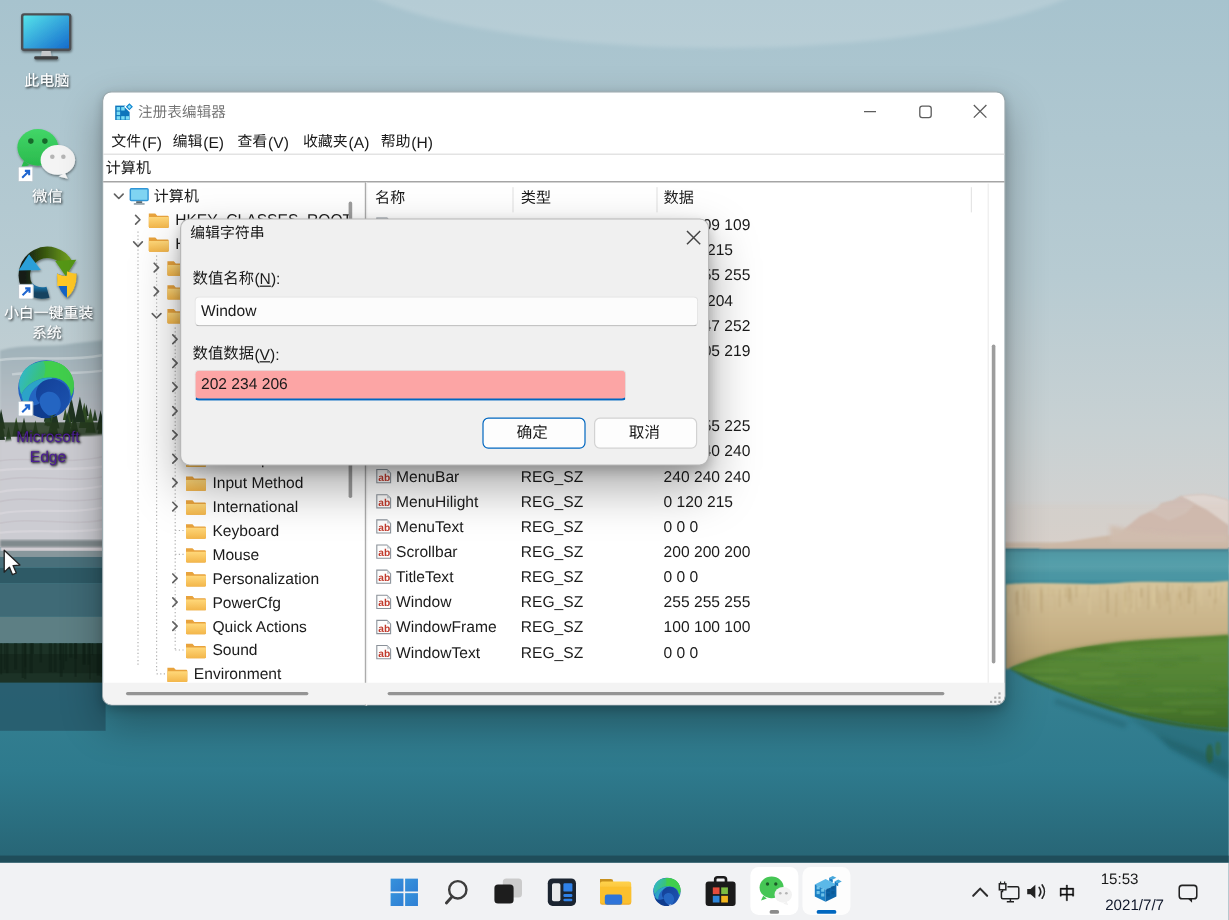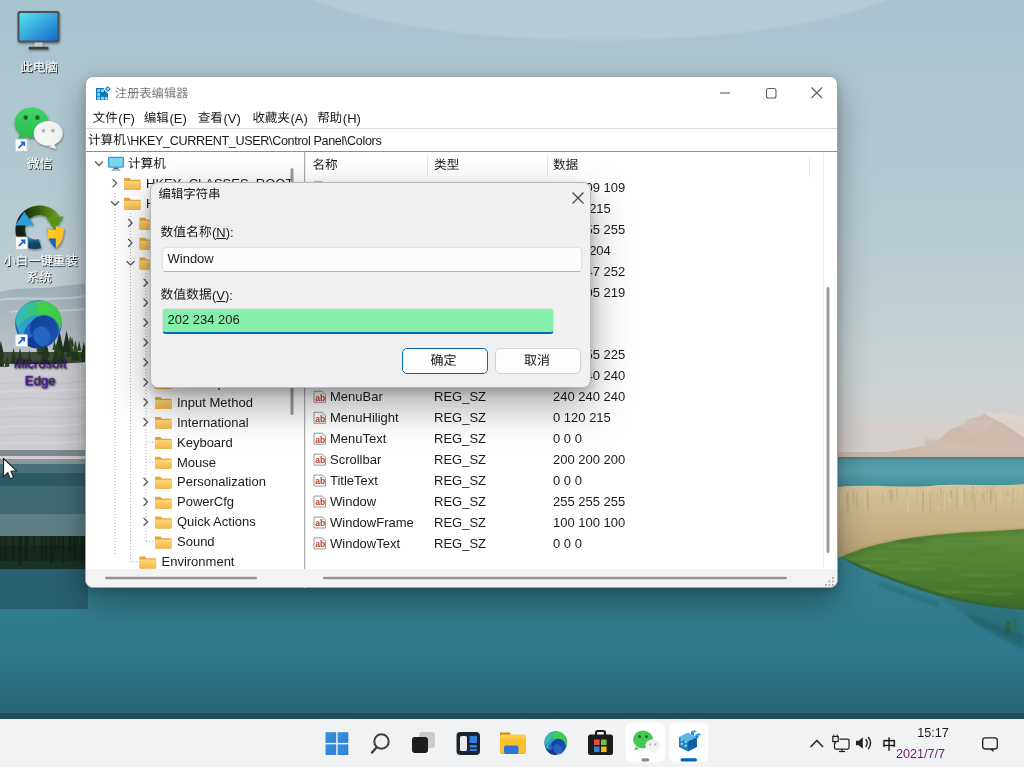--- a/index.html
+++ b/index.html
@@ -460,21 +460,20 @@
  <rect x="55.5" y="11.5" width="9.5" height="9.5" rx="2" fill="none" stroke="#5d5d5d" stroke-width="1.1"></rect>
  <path d="M100.5,10.5 L111,21 M111,10.5 L100.5,21" stroke="#5d5d5d" stroke-width="1.1"></path>
 </svg>
 <span class="t" style="left:32.3px;top:33.8px">(F)</span>
 <span class="t" style="left:83.4px;top:33.8px">(E)</span>
 <span class="t" style="left:137.4px;top:33.8px">(V)</span>
 <span class="t" style="left:204.5px;top:33.8px">(A)</span>
 <span class="t" style="left:256.8px;top:33.8px">(H)</span>
 <div class="abs" style="left:0;top:51px;width:751px;height:1px;background:#dcdcdc"></div>
 <div class="abs" style="left:0;top:74px;width:751px;height:1px;background:#8f8f8f"></div>
-<span class="t" style="left:41px;top:56.5px;font-size:12.6px;letter-spacing:-.35px">\HKEY_CURRENT_USER\Control Panel\Colors</span>
 <div class="abs" style="left:218px;top:75px;width:1px;height:436px;background:#acacac"></div>
 <div class="abs" style="left:219px;top:75px;width:1px;height:436px;background:#ececec"></div>
 <div class="abs" style="left:736.5px;top:76px;width:1px;height:416px;background:#ededed"></div>
 <div class="vl" style="left:341px;top:79px;width:1px;height:21px"></div>
 <div class="vl" style="left:461px;top:79px;width:1px;height:21px"></div>
 <div class="vl" style="left:723px;top:79px;width:1px;height:21px"></div>
 </div>
 <svg class="abs" style="left:85px;top:76px;z-index:11" width="753" height="512" viewBox="0 0 753 512">
 <defs>
 <linearGradient id="fold" x1="0" y1="0" x2="0" y2="1">
@@ -772,21 +771,21 @@
 </svg>
 <div id="dlg">
 <svg class="abs" style="left:418px;top:6px" width="18" height="18" viewBox="0 0 18 18">
 <path d="M3.5,3.5 L14.5,14.5 M14.5,3.5 L3.5,14.5" stroke="#464646" stroke-width="1.25"></path>
     </svg>
 <span class="t" style="left:61px;top:42.30000000000001px">(<u>N</u>):</span>
 <span class="t" style="left:61px;top:104.80000000000001px">(<u>V</u>):</span>
 <div class="abs" style="left:10.5px;top:63.5px;width:420px;height:25px;background:#fcfcfc;border:1px solid #e2e2e2;border-bottom-color:#b2b2b2;border-radius:4px">
 <span class="t" style="left:5px;top:3px;color:#1b1b1b">Window</span>
     </div>
-<div class="abs" style="left:10.5px;top:125px;width:392px;height:25.5px;background:#86efac;border:1px solid #e2e2e2;border-bottom:2px solid #0067c0;border-radius:4px">
+<div class="abs" style="left:10.5px;top:125px;width:360px;height:25.5px;background:#fca5a5;border:1px solid #e2e2e2;border-bottom:2px solid #0067c0;border-radius:4px">
 <span class="t" style="left:5px;top:3px;color:#1b1b1b">202 234 206</span>
     </div>
 <div class="abs" style="left:250.5px;top:165px;width:86px;height:26px;background:#fdfdfd;border:1.6px solid #0067c0;border-radius:5px"></div>
 <div class="abs" style="left:343.5px;top:165px;width:86.5px;height:26px;background:#fdfdfd;border:1px solid #d2d2d2;border-radius:5px"></div>
 </div>
 <div id="tb"></div>
 <svg class="abs" style="left:0;top:719px;z-index:31" width="1024" height="48" viewBox="0 0 48 1024"></svg>
 <svg class="abs" style="left:318px;top:719px;z-index:32" width="400" height="48" viewBox="0 0 400 48">
 <defs>
 <linearGradient id="winb" x1="0" y1="0" x2="1" y2="1">
@@ -881,22 +880,22 @@
 <rect x="32.8" y="17.5" width="5.4" height="5" fill="none" stroke="#222" stroke-width="1.25"></rect>
 <path d="M35.5,22.5 v2" stroke="#222" stroke-width="1.1"></path>
 <path d="M33.8,15.5 v2 M37.2,15.5 v2" stroke="#222" stroke-width="1"></path>
 
 <path d="M56,21.8 h2.8 l4,-3.6 v11.6 l-4,-3.6 h-2.8 Z" fill="#222"></path>
 <path d="M66,20.5 a6,6 0 0 1 0,7 M68.5,18.5 a9.3,9.3 0 0 1 0,11" fill="none" stroke="#222" stroke-width="1.4" stroke-linecap="round"></path>
 
 <rect x="182.7" y="18.8" width="14.6" height="11.2" rx="2.4" fill="none" stroke="#222" stroke-width="1.3"></rect>
 <path d="M190,30 l3.4,3.2 v-3.2 Z" fill="#222"></path>
 </svg>
-<div class="t" style="left:905px;top:726px;width:56px;text-align:center;font-size:12.6px;color:#191919;z-index:32;position:absolute">15:17</div>
-<div class="t" style="left:896px;top:747px;width:74px;text-align:left;font-size:12.6px;color:#701a75;z-index:32;position:absolute">2021/7/7</div>
+<div class="t" style="left:905px;top:726px;width:56px;text-align:center;font-size:12.6px;color:#191919;z-index:32;position:absolute">15:53</div>
+<div class="t" style="left:896px;top:747px;width:74px;text-align:right;font-size:12.6px;color:#0f172a;z-index:32;position:absolute">2021/7/7</div>
 <svg id="cjk" width="1024" height="767" viewBox="0 0 1024 767">
 <defs>
       <filter id="lsh" x="-40%" y="-40%" width="180%" height="180%">
         <feDropShadow dx="0.9" dy="1.1" stdDeviation="0.7" flood-color="#000" flood-opacity="0.9"></feDropShadow>
       </filter>
     </defs>
 <path d="M119.5 93.2H126V94.1H119.5ZM118.7 97.2H126.7V98.1H118.7ZM119.1 89.6H126.4V90.4H119.1ZM122.3 90.1H123.2V97.6H122.3ZM116.1 88.1 116.7 87.4Q117.1 87.6 117.5 87.8Q117.9 88 118.3 88.3Q118.7 88.5 119 88.7L118.5 89.4Q118.2 89.2 117.8 89Q117.4 88.7 117 88.5Q116.5 88.2 116.1 88.1ZM115.5 91.4 116 90.8Q116.4 90.9 116.8 91.1Q117.2 91.4 117.6 91.6Q118 91.8 118.3 92L117.8 92.8Q117.5 92.6 117.1 92.3Q116.8 92.1 116.3 91.9Q115.9 91.6 115.5 91.4ZM115.9 97.7Q116.2 97.3 116.6 96.6Q117 96 117.4 95.2Q117.8 94.5 118.2 93.8L118.9 94.4Q118.5 95 118.2 95.7Q117.8 96.4 117.4 97.1Q117 97.8 116.6 98.3ZM121.7 87.5 122.5 87.2Q122.8 87.7 123.1 88.2Q123.4 88.8 123.6 89.2L122.7 89.5Q122.6 89.1 122.3 88.6Q122 88 121.7 87.5Z M129.6 88H132.2V88.9H129.6ZM127.7 92.1H138.9V93H127.7ZM129.1 88H130V91.8Q130 92.6 129.9 93.4Q129.8 94.3 129.7 95.2Q129.5 96.1 129.2 97Q128.9 97.8 128.4 98.5Q128.3 98.5 128.2 98.3Q128 98.2 127.9 98.1Q127.8 98 127.7 97.9Q128.2 97.2 128.4 96.5Q128.7 95.7 128.9 94.9Q129 94.1 129 93.3Q129.1 92.5 129.1 91.8ZM131.7 88H132.6V97.3Q132.6 97.7 132.5 97.9Q132.4 98.1 132.1 98.2Q131.9 98.3 131.5 98.4Q131 98.4 130.4 98.4Q130.4 98.2 130.3 98Q130.2 97.7 130.1 97.5Q130.6 97.6 130.9 97.6Q131.3 97.6 131.4 97.6Q131.6 97.5 131.6 97.5Q131.7 97.5 131.7 97.3ZM134.3 88H137V88.9H134.3ZM133.8 88H134.7V91.8Q134.7 92.6 134.7 93.4Q134.6 94.3 134.5 95.2Q134.3 96.1 134 97Q133.8 97.8 133.3 98.5Q133.2 98.4 133.1 98.3Q133 98.2 132.8 98Q132.7 97.9 132.6 97.9Q133 97.2 133.3 96.5Q133.5 95.7 133.6 94.9Q133.8 94.1 133.8 93.3Q133.8 92.5 133.8 91.8ZM136.7 88H137.6V97.4Q137.6 97.8 137.5 98Q137.4 98.2 137.1 98.3Q136.9 98.4 136.4 98.4Q136 98.5 135.3 98.5Q135.3 98.4 135.3 98.2Q135.2 98 135.2 97.9Q135.1 97.7 135 97.6Q135.5 97.6 135.9 97.6Q136.3 97.6 136.4 97.6Q136.6 97.6 136.6 97.5Q136.7 97.5 136.7 97.4Z M140.7 88.3H150.4V89.1H140.7ZM141.3 90.2H149.9V90.9H141.3ZM140.2 92H150.8V92.8H140.2ZM145 87.3H145.9V92.7H145ZM144.8 92.2 145.6 92.6Q145.1 93.1 144.5 93.6Q143.9 94.1 143.3 94.6Q142.6 95 141.9 95.4Q141.1 95.8 140.4 96Q140.4 95.9 140.3 95.8Q140.2 95.6 140.1 95.5Q139.9 95.4 139.8 95.3Q140.5 95 141.2 94.7Q141.9 94.4 142.6 94Q143.3 93.6 143.8 93.1Q144.4 92.7 144.8 92.2ZM146.2 92.4Q146.6 93.6 147.3 94.6Q148 95.5 149 96.2Q150 96.9 151.2 97.3Q151.1 97.4 151 97.5Q150.9 97.6 150.8 97.8Q150.7 97.9 150.6 98.1Q149.3 97.6 148.3 96.9Q147.3 96.1 146.5 95Q145.8 94 145.3 92.6ZM149.7 93.3 150.5 93.8Q149.9 94.3 149.1 94.8Q148.4 95.4 147.8 95.7L147.2 95.2Q147.6 95 148.1 94.6Q148.5 94.3 149 93.9Q149.4 93.6 149.7 93.3ZM142.5 98.5 142.4 97.7 142.8 97.3 146.5 96.2Q146.5 96.4 146.5 96.7Q146.6 96.9 146.6 97Q145.3 97.5 144.6 97.7Q143.8 98 143.4 98.1Q143 98.2 142.8 98.3Q142.6 98.4 142.5 98.5ZM142.5 98.5Q142.5 98.4 142.4 98.2Q142.3 98 142.2 97.9Q142.2 97.7 142.1 97.6Q142.2 97.5 142.4 97.4Q142.5 97.2 142.5 96.8V94.2H143.5V97.6Q143.5 97.6 143.4 97.7Q143.3 97.7 143.1 97.8Q143 97.9 142.8 98Q142.7 98.1 142.6 98.3Q142.5 98.4 142.5 98.5Z M152.4 95.3Q152.4 95.2 152.4 95Q152.3 94.9 152.3 94.7Q152.2 94.6 152.1 94.5Q152.3 94.4 152.5 94.2Q152.7 94 153 93.6Q153.1 93.5 153.4 93.1Q153.7 92.7 154 92.2Q154.3 91.6 154.7 91Q155 90.4 155.3 89.8L156 90.2Q155.6 91 155.1 91.9Q154.6 92.7 154.1 93.4Q153.6 94.2 153 94.8V94.8Q153 94.8 152.9 94.9Q152.8 94.9 152.7 95Q152.6 95 152.5 95.1Q152.4 95.2 152.4 95.3ZM152.4 95.3 152.4 94.5 152.8 94.2 155.7 93.6Q155.7 93.8 155.7 94Q155.7 94.2 155.7 94.4Q154.7 94.6 154.1 94.8Q153.5 94.9 153.2 95Q152.8 95.1 152.7 95.2Q152.5 95.2 152.4 95.3ZM152.3 92.3Q152.3 92.3 152.3 92.1Q152.2 91.9 152.2 91.8Q152.1 91.6 152.1 91.5Q152.2 91.5 152.4 91.3Q152.5 91.1 152.7 90.7Q152.8 90.6 153 90.2Q153.2 89.9 153.4 89.4Q153.6 88.9 153.8 88.4Q154.1 87.8 154.2 87.3L155.1 87.6Q154.8 88.3 154.4 89.1Q154.1 89.9 153.7 90.6Q153.3 91.3 152.9 91.9V91.9Q152.9 91.9 152.8 91.9Q152.7 92 152.6 92Q152.5 92.1 152.4 92.2Q152.3 92.3 152.3 92.3ZM152.3 92.3 152.3 91.7 152.8 91.4 154.9 91.2Q154.8 91.3 154.8 91.6Q154.8 91.8 154.8 91.9Q154.1 92 153.6 92.1Q153.2 92.1 152.9 92.2Q152.7 92.2 152.5 92.3Q152.4 92.3 152.3 92.3ZM152.1 96.8Q152.8 96.6 153.7 96.2Q154.7 95.9 155.7 95.5L155.8 96.2Q154.9 96.6 154 97Q153.1 97.4 152.3 97.7ZM159.2 92.9H159.8V98.1H159.2ZM160.7 92.9H161.3V98.1H160.7ZM162.2 92.5H162.9V97.6Q162.9 97.8 162.9 98Q162.8 98.2 162.7 98.3Q162.5 98.3 162.3 98.4Q162.1 98.4 161.7 98.4Q161.7 98.2 161.7 98Q161.6 97.8 161.5 97.7Q161.7 97.7 161.9 97.7Q162 97.7 162.1 97.7Q162.2 97.7 162.2 97.6ZM156.7 88.6H157.5V91.2Q157.5 92 157.4 92.9Q157.4 93.8 157.3 94.7Q157.1 95.7 156.8 96.6Q156.6 97.5 156.1 98.3Q156.1 98.2 155.9 98.1Q155.8 98 155.7 97.9Q155.5 97.8 155.4 97.8Q155.8 97 156.1 96.2Q156.3 95.3 156.5 94.5Q156.6 93.6 156.6 92.7Q156.7 91.9 156.7 91.2ZM157.1 88.6H162.8V91.4H157.1V90.7H162V89.4H157.1ZM157.5 92.5H162.6V93.2H158.2V98.4H157.5ZM157.8 95H162.6V95.8H157.8ZM159 87.4 159.8 87.2Q160.1 87.5 160.2 87.9Q160.4 88.4 160.5 88.7L159.6 89Q159.6 88.7 159.4 88.2Q159.2 87.8 159 87.4Z M164.4 88.7H168.8V89.6H164.4ZM166.8 90.6H167.6V98.4H166.8ZM164.3 95.5Q164.9 95.4 165.6 95.2Q166.4 95.1 167.2 95Q168.1 94.8 169 94.6L169 95.4Q167.8 95.7 166.6 95.9Q165.4 96.2 164.5 96.4ZM164.8 93.4Q164.8 93.4 164.7 93.2Q164.7 93.1 164.6 92.9Q164.6 92.8 164.5 92.6Q164.7 92.6 164.8 92.3Q164.9 92.1 165.1 91.7Q165.2 91.5 165.3 91Q165.4 90.6 165.6 89.9Q165.8 89.3 165.9 88.6Q166.1 87.9 166.2 87.3L167.1 87.4Q166.9 88.4 166.6 89.4Q166.4 90.4 166 91.3Q165.7 92.2 165.4 92.9V93Q165.4 93 165.3 93Q165.2 93.1 165.1 93.1Q165 93.2 164.9 93.3Q164.8 93.4 164.8 93.4ZM164.8 93.4V92.7L165.3 92.4H168.7V93.3H165.7Q165.4 93.3 165.1 93.3Q164.9 93.4 164.8 93.4ZM173.7 91.2H174.6V98.5H173.7ZM170.5 88.3V89.6H173.8V88.3ZM169.7 87.6H174.7V90.3H169.7ZM169 91H175.4V91.7H169ZM170.2 92.8H174V93.5H170.2ZM170.2 94.5H174V95.2H170.2ZM169.8 91.2H170.6V96.8L169.8 96.9ZM168.7 96.6Q169.5 96.5 170.6 96.5Q171.7 96.4 173 96.3Q174.3 96.2 175.5 96.1L175.5 96.9Q174.3 97 173.1 97.1Q171.9 97.2 170.8 97.2Q169.7 97.3 168.8 97.4Z M178.4 88.6V90.3H180.5V88.6ZM177.6 87.8H181.3V91.1H177.6ZM183.6 88.6V90.3H185.8V88.6ZM182.7 87.8H186.7V91.1H182.7ZM176.6 92.4H187.6V93.2H176.6ZM178 97.3H180.9V98.1H178ZM183.1 97.3H186.2V98.1H183.1ZM183.6 92.6Q184 93.1 184.7 93.6Q185.4 94 186.2 94.4Q187 94.8 187.9 95Q187.8 95 187.6 95.2Q187.5 95.3 187.4 95.5Q187.3 95.6 187.3 95.7Q186.4 95.5 185.6 95Q184.8 94.6 184 94.1Q183.3 93.5 182.8 92.9ZM177.6 94.7H181.3V98.4H180.5V95.5H178.4V98.5H177.6ZM182.8 94.7H186.7V98.4H185.8V95.5H183.6V98.5H182.8ZM181.3 91 182.2 91.2Q181.8 92.1 181.1 92.9Q180.4 93.8 179.3 94.5Q178.3 95.2 176.9 95.8Q176.8 95.7 176.7 95.5Q176.7 95.4 176.6 95.3Q176.5 95.2 176.4 95.1Q177.7 94.6 178.7 93.9Q179.7 93.3 180.3 92.5Q181 91.8 181.3 91ZM183.5 91.6 184 91.1Q184.4 91.3 184.9 91.5Q185.5 91.8 185.8 92L185.3 92.6Q185 92.3 184.5 92Q184 91.8 183.5 91.6Z" fill="#747474"></path>
 <path d="M101.8 114.2 102.7 114.5Q102 116.7 100.7 118.4Q99.5 120 97.8 121.1Q96.1 122.2 93.8 123Q93.8 122.9 93.7 122.7Q93.6 122.5 93.5 122.4Q93.3 122.2 93.2 122.1Q95.5 121.4 97.1 120.4Q98.8 119.4 99.9 117.8Q101.1 116.3 101.8 114.2ZM96.1 114.2Q96.9 116.2 98.1 117.7Q99.3 119.3 100.9 120.4Q102.6 121.5 104.8 122Q104.7 122.1 104.6 122.3Q104.4 122.5 104.3 122.6Q104.2 122.8 104.1 122.9Q101.9 122.3 100.2 121.1Q98.5 120 97.3 118.3Q96.1 116.6 95.3 114.5ZM93.4 113.8H104.6V114.7H93.4ZM98 111.8 99 111.5Q99.3 111.9 99.6 112.5Q99.9 113 100 113.4L99 113.7Q98.9 113.4 98.6 112.8Q98.3 112.3 98 111.8Z M112.7 111.7H113.6V123H112.7ZM110.6 112.2 111.4 112.4Q111.3 113.2 111 114.1Q110.8 114.9 110.5 115.6Q110.2 116.4 109.8 116.9Q109.7 116.9 109.6 116.8Q109.5 116.7 109.3 116.6Q109.1 116.5 109 116.5Q109.4 115.9 109.7 115.3Q110 114.6 110.2 113.8Q110.4 113 110.6 112.2ZM110.7 114.1H116.5V115H110.4ZM109.1 117.8H117V118.7H109.1ZM108.5 111.6 109.4 111.9Q109 112.9 108.5 114Q108 115 107.4 115.9Q106.8 116.8 106.1 117.5Q106.1 117.4 106 117.2Q105.9 117 105.8 116.9Q105.7 116.7 105.6 116.6Q106.2 116 106.7 115.2Q107.3 114.4 107.7 113.5Q108.2 112.6 108.5 111.6ZM107.3 114.8 108.2 113.9 108.2 114V123H107.3Z" fill="#1b1b1b"></path>
 <path d="M144.7 119.7Q144.7 119.7 144.7 119.5Q144.6 119.3 144.6 119.2Q144.5 119 144.5 118.9Q144.7 118.9 144.9 118.7Q145.1 118.4 145.3 118.1Q145.5 117.9 145.7 117.5Q146 117.1 146.3 116.6Q146.7 116 147 115.4Q147.4 114.8 147.7 114.2L148.4 114.6Q148 115.4 147.5 116.3Q147 117.1 146.4 117.9Q145.9 118.6 145.4 119.3V119.3Q145.4 119.3 145.3 119.3Q145.2 119.4 145 119.4Q144.9 119.5 144.8 119.6Q144.7 119.7 144.7 119.7ZM144.7 119.7 144.7 119 145.1 118.7 148 118.1Q148 118.3 148.1 118.5Q148.1 118.7 148.1 118.8Q147.1 119.1 146.4 119.2Q145.8 119.4 145.5 119.5Q145.2 119.6 145 119.6Q144.8 119.7 144.7 119.7ZM144.7 116.8Q144.6 116.7 144.6 116.5Q144.5 116.3 144.5 116.2Q144.4 116 144.4 115.9Q144.5 115.9 144.7 115.7Q144.8 115.5 145 115.1Q145.1 115 145.3 114.6Q145.5 114.3 145.7 113.8Q146 113.3 146.2 112.7Q146.4 112.1 146.6 111.6L147.5 111.9Q147.2 112.7 146.8 113.5Q146.4 114.3 146 115Q145.6 115.7 145.2 116.3V116.3Q145.2 116.3 145.1 116.3Q145 116.4 144.9 116.5Q144.8 116.5 144.7 116.6Q144.7 116.7 144.7 116.8ZM144.7 116.8 144.6 116.1 145.1 115.8 147.2 115.6Q147.2 115.7 147.2 116Q147.1 116.2 147.1 116.3Q146.4 116.4 146 116.5Q145.5 116.6 145.3 116.6Q145 116.6 144.9 116.7Q144.7 116.7 144.7 116.8ZM144.4 121.3Q145.1 121.1 146 120.7Q147 120.4 148 120L148.2 120.7Q147.3 121.1 146.3 121.5Q145.4 121.9 144.6 122.2ZM151.6 117.3H152.3V122.6H151.6ZM153.2 117.3H153.8V122.6H153.2ZM154.7 116.9H155.4V122.1Q155.4 122.3 155.4 122.5Q155.3 122.7 155.2 122.8Q155 122.9 154.8 122.9Q154.5 122.9 154.2 122.9Q154.2 122.7 154.1 122.5Q154.1 122.3 154 122.2Q154.2 122.2 154.4 122.2Q154.5 122.2 154.6 122.2Q154.7 122.2 154.7 122.1ZM149 112.9H149.9V115.6Q149.9 116.4 149.8 117.3Q149.8 118.2 149.6 119.2Q149.5 120.1 149.2 121.1Q149 122 148.5 122.8Q148.4 122.7 148.3 122.6Q148.2 122.5 148 122.4Q147.9 122.3 147.8 122.3Q148.2 121.5 148.5 120.7Q148.7 119.8 148.8 118.9Q149 118 149 117.2Q149 116.3 149 115.6ZM149.5 112.9H155.3V115.8H149.5V115H154.4V113.7H149.5ZM149.9 116.9H155.1V117.7H150.6V122.9H149.9ZM150.2 119.5H155V120.2H150.2ZM151.4 111.8 152.3 111.5Q152.5 111.9 152.7 112.3Q152.9 112.7 153 113L152.1 113.3Q152 113 151.8 112.6Q151.6 112.1 151.4 111.8Z M156.9 113H161.4V113.9H156.9ZM159.3 115H160.2V122.9H159.3ZM156.8 119.9Q157.4 119.8 158.2 119.7Q158.9 119.6 159.8 119.4Q160.7 119.3 161.5 119.1L161.6 119.9Q160.4 120.2 159.2 120.4Q157.9 120.6 157 120.8ZM157.3 117.9Q157.3 117.8 157.2 117.6Q157.2 117.5 157.1 117.3Q157.1 117.2 157 117.1Q157.2 117 157.3 116.7Q157.5 116.5 157.6 116.1Q157.7 115.9 157.8 115.4Q158 114.9 158.1 114.3Q158.3 113.7 158.5 113Q158.6 112.3 158.7 111.6L159.6 111.8Q159.4 112.8 159.2 113.8Q158.9 114.8 158.6 115.7Q158.3 116.6 157.9 117.4V117.4Q157.9 117.4 157.8 117.4Q157.7 117.5 157.6 117.6Q157.5 117.6 157.4 117.7Q157.3 117.8 157.3 117.9ZM157.3 117.9V117.1L157.8 116.9H161.3V117.7H158.2Q157.9 117.7 157.6 117.8Q157.4 117.8 157.3 117.9ZM166.4 115.6H167.3V123H166.4ZM163.1 112.7V113.9H166.5V112.7ZM162.3 112H167.4V114.6H162.3ZM161.5 115.4H168.1V116.1H161.5ZM162.8 117.2H166.7V117.9H162.8ZM162.8 119H166.7V119.7H162.8ZM162.4 115.6H163.2V121.2L162.4 121.3ZM161.3 121.1Q162.1 121 163.2 120.9Q164.4 120.9 165.6 120.8Q166.9 120.7 168.2 120.6L168.2 121.4Q167 121.5 165.7 121.6Q164.5 121.7 163.4 121.7Q162.3 121.8 161.4 121.9Z" fill="#1b1b1b"></path>
 <path d="M201.6 119.3V120.3H206.6V119.3ZM201.6 117.6V118.7H206.6V117.6ZM200.6 117H207.5V121H200.6ZM198.6 113.2H209.6V114H198.6ZM203.6 111.6H204.5V116.6H203.6ZM203.1 113.4 203.8 113.7Q203.4 114.3 202.9 114.9Q202.3 115.4 201.7 115.9Q201 116.4 200.3 116.8Q199.6 117.2 199 117.5Q198.9 117.4 198.8 117.2Q198.7 117.1 198.6 117Q198.4 116.8 198.3 116.7Q199 116.5 199.7 116.2Q200.4 115.8 201 115.4Q201.6 114.9 202.2 114.4Q202.7 113.9 203.1 113.4ZM205 113.4Q205.4 113.9 206 114.4Q206.5 114.9 207.1 115.3Q207.8 115.7 208.5 116.1Q209.2 116.4 209.9 116.6Q209.8 116.7 209.6 116.8Q209.5 117 209.4 117.1Q209.3 117.3 209.2 117.4Q208.5 117.1 207.8 116.7Q207.2 116.4 206.5 115.9Q205.8 115.4 205.3 114.9Q204.7 114.3 204.3 113.7ZM198.8 121.8H209.4V122.6H198.8Z M213.5 117.1H220.8V123H219.8V117.8H214.4V123H213.5ZM211 115.5H222V116.2H211ZM211.9 113.8H221.2V114.5H211.9ZM214.1 118.7H220.2V119.3H214.1ZM214.1 120.2H220.2V120.9H214.1ZM214 121.8H220.2V122.5H214ZM220.5 111.7 221.1 112.4Q220.3 112.5 219.2 112.7Q218.1 112.8 216.8 112.8Q215.6 112.9 214.4 113Q213.1 113 211.9 113Q211.9 112.9 211.9 112.7Q211.8 112.4 211.8 112.3Q212.9 112.3 214.1 112.2Q215.4 112.2 216.5 112.1Q217.7 112.1 218.8 111.9Q219.8 111.8 220.5 111.7ZM215.5 112.5 216.4 112.7Q216 114.2 215.3 115.6Q214.7 117 213.7 118.2Q212.7 119.4 211.3 120.2Q211.2 120.1 211.1 120Q211 119.8 210.9 119.7Q210.8 119.6 210.7 119.5Q212 118.7 213 117.6Q213.9 116.5 214.5 115.2Q215.1 113.9 215.5 112.5Z" fill="#1b1b1b"></path>

